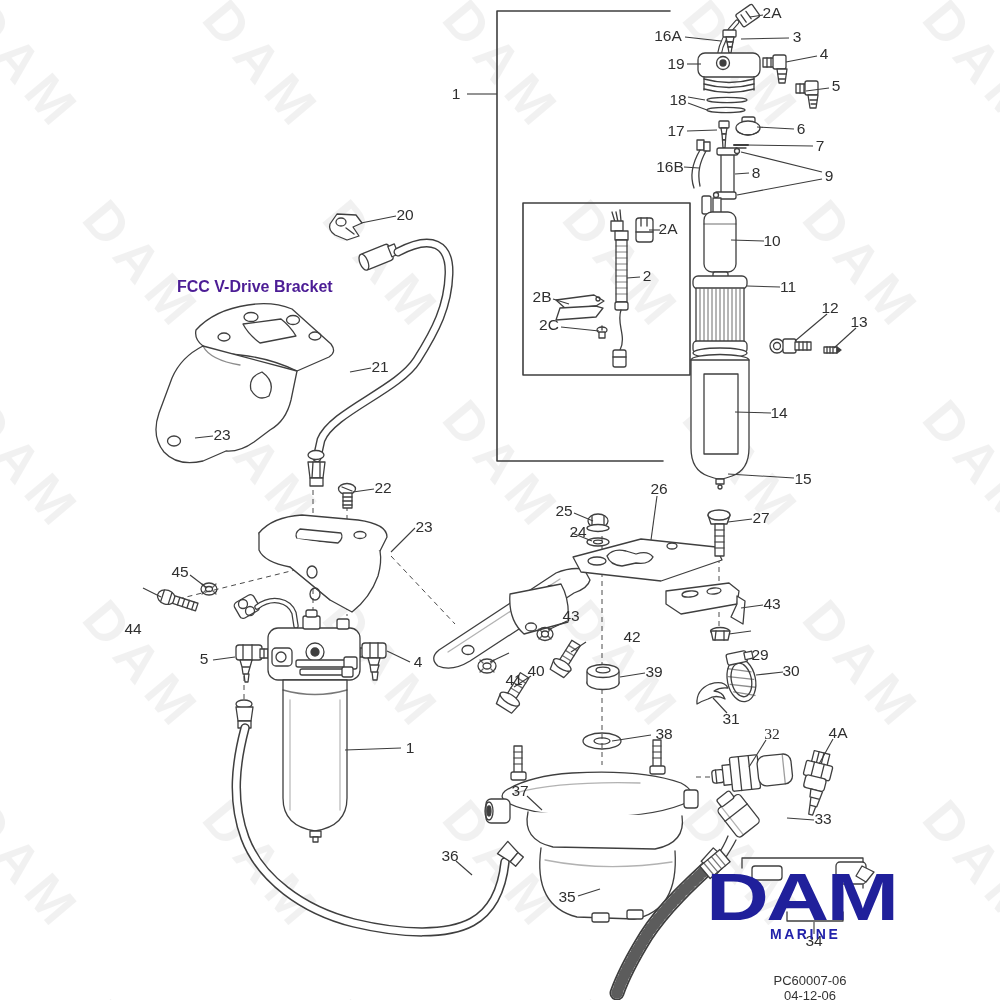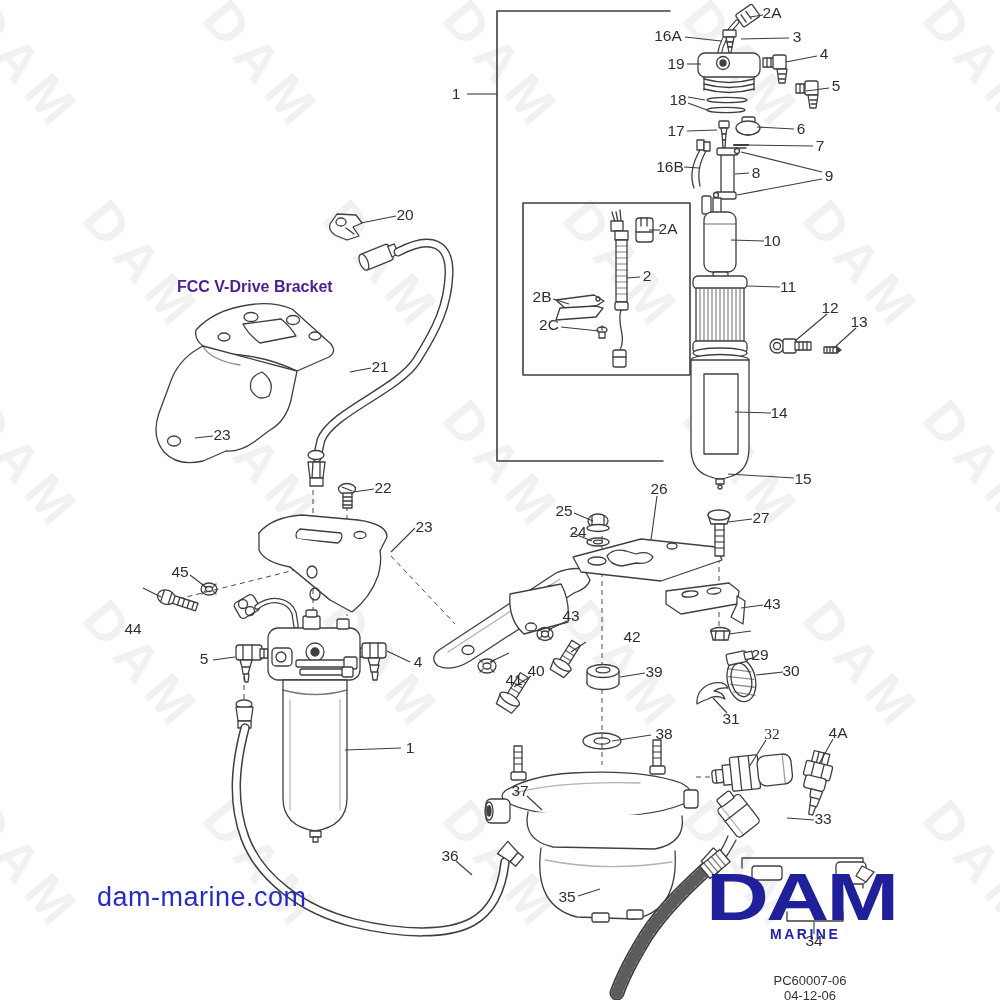--- a/index.html
+++ b/index.html
@@ -657,21 +657,20 @@
       <div class="callout" style="left: 664px; top: 734px; text-align: right;">38</div>
       <div class="callout" style="left: 772px; top: 734px; font-family: Liberation Serif, serif;">32</div>
       <div class="callout" style="left: 838px; top: 733px;">4A</div>
       <div class="callout" style="left: 520px; top: 791px;">37</div>
       <div class="callout" style="left: 823px; top: 819px;">33</div>
       <div class="callout" style="left: 450px; top: 856px;">36</div>
       <div class="callout" style="left: 567px; top: 897px;">35</div>
       <div class="callout" style="left: 814px; top: 941px;">34</div>
     </div>
 
-<a id="site-url" href="#">dam-marine.com</a>
 
 <div id="logo-text">DAM</div>
 <div id="logo-subtext">MARINE</div>
 
 <div id="footer-codes">
   <div>PC60007-06</div>
   <div>04-12-06</div>
 </div>
 
 </div>

